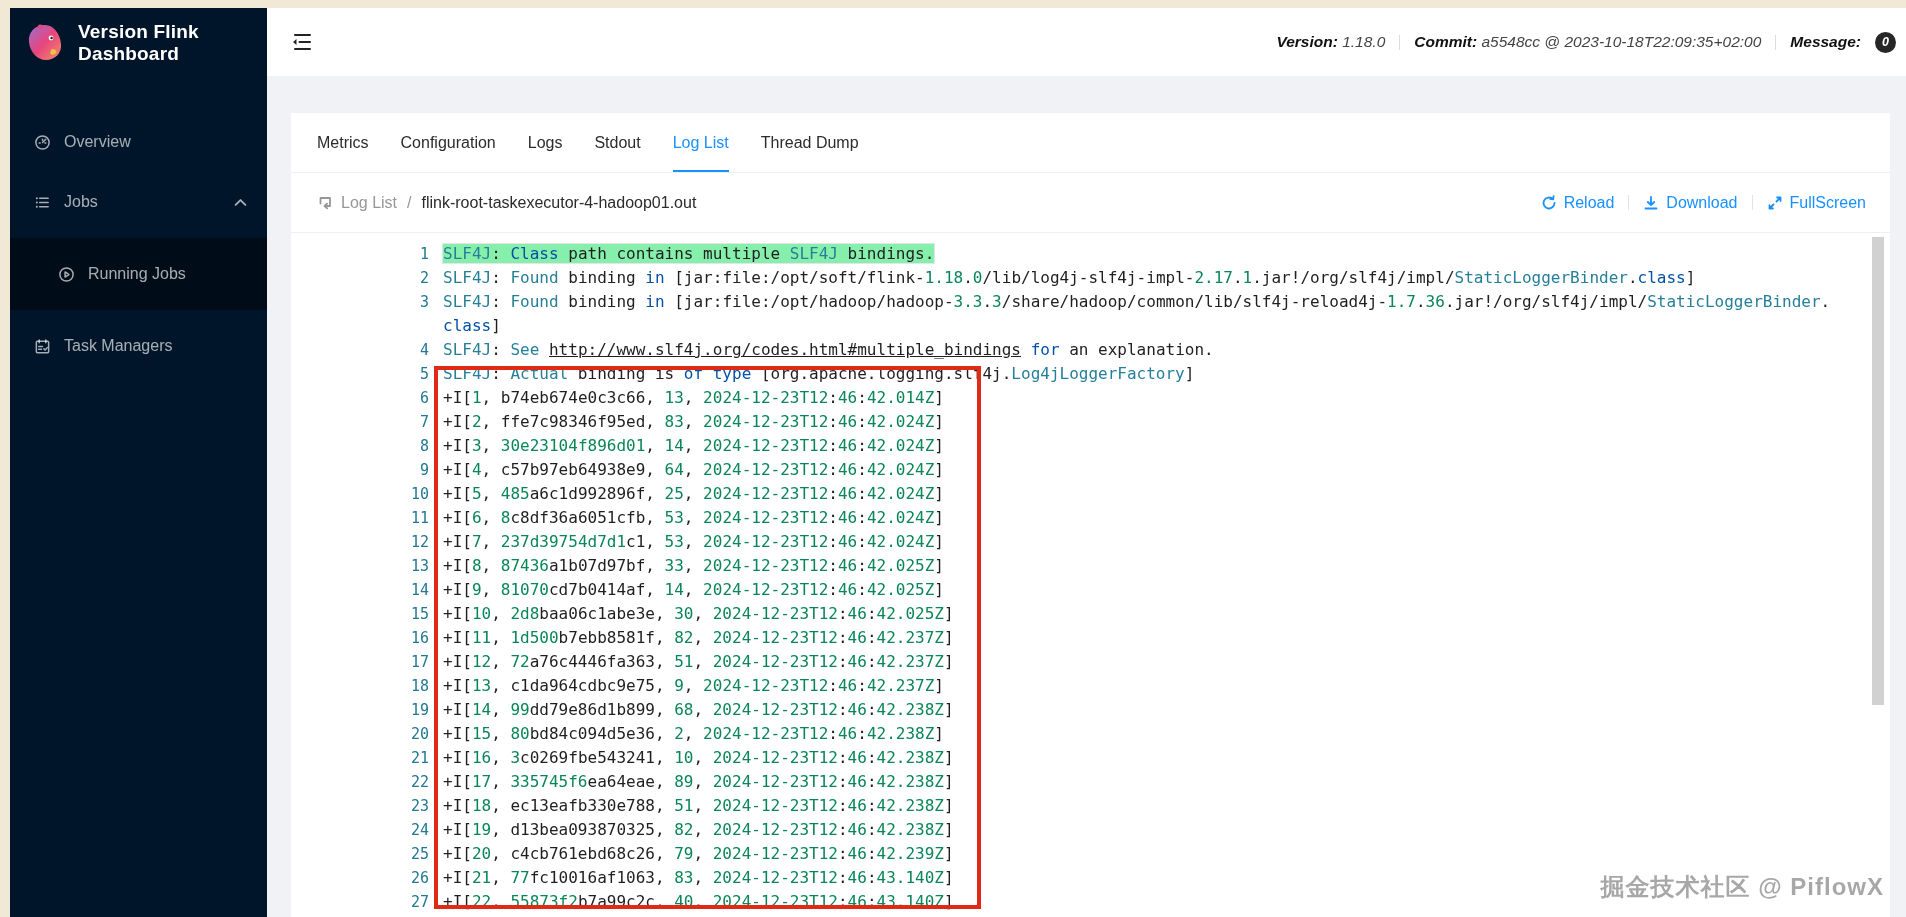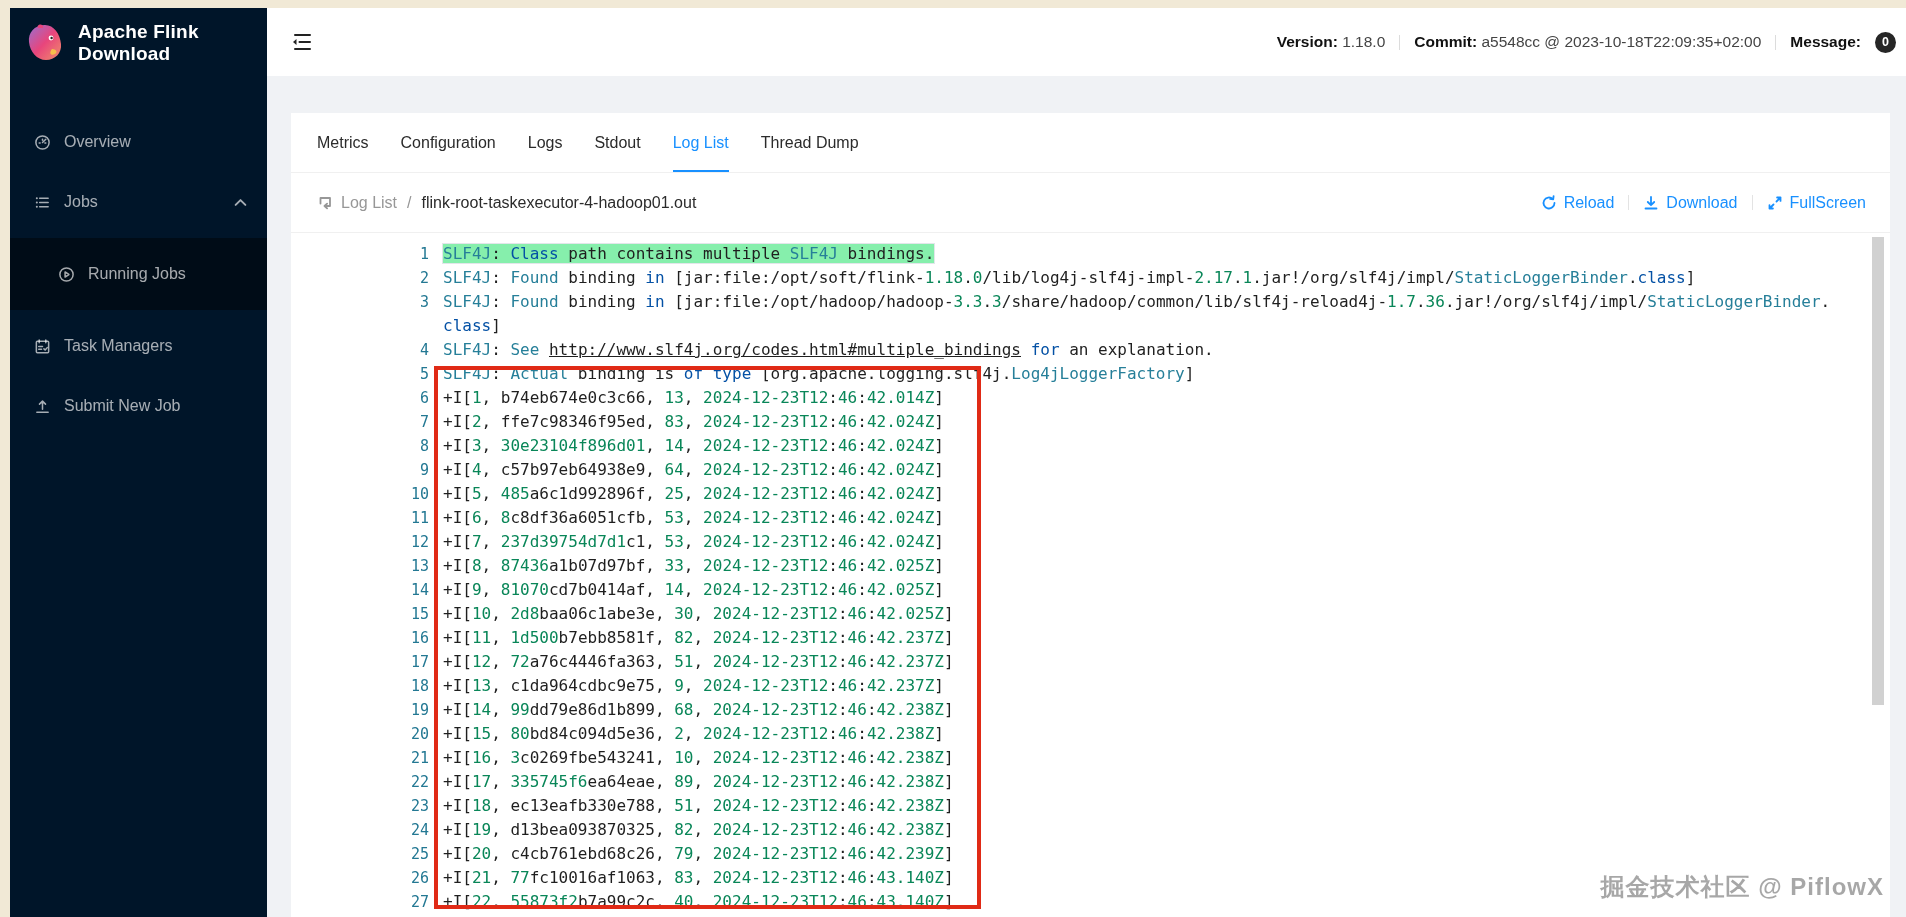--- a/index.html
+++ b/index.html
@@ -17,21 +17,21 @@
   .menu { padding-top:28px; }
   .menu-item { display:flex; align-items:center; gap:13px; height:48px; margin:12px 0 0 0; padding:0 18px 0 24px; font-size:16px; cursor:pointer; }
   .menu-item .grow { flex:1; }
   .menu-item.selected { background:#1890ff; color:#fff; }
   .submenu { background:#000c17; padding:6px 0; margin-top:12px; }
   .submenu .menu-item { padding-left:48px; margin:6px 0; }
   .micon { width:17px; height:17px; flex:0 0 17px; display:inline-flex; }
   .micon svg { width:100%; height:100%; stroke:currentColor; fill:none; stroke-width:1.6; }
 
   
-  .header { position:absolute; left:267px; top:8px; right:0; height:68px; background:#fff; display:flex; align-items:center; justify-content:space-between; padding:0 10px 0 24px; z-index:4;}
+  .header { position:absolute; left:267px; top:8px; right:0; height:68px; background:#fff; display:flex; align-items:center; justify-content:space-between; padding:0 10px 0 24px; z-index:4;font-style:italic;}
   .fold-btn { width:22px; height:22px; cursor:pointer; color:#222; }
   .fold-btn svg { width:100%; height:100%; stroke:currentColor; stroke-width:2; fill:currentColor;}
   .hdr-info { display:flex; align-items:center; gap:14px; font-size:15.5px; color:#444; }
   .hdr-info b { color:#111; }
   .hdr-sep { width:1px; height:15px; background:#dcdcdc; }
   .badge { width:21px; height:21px; border-radius:50%; background:#262626; color:#fff; font-size:12.5px; font-weight:bold; display:flex; align-items:center; justify-content:center; }
 
   
   .card { position:absolute; left:291px; top:113px; right:16px; bottom:0; background:#fff; }
   .tabs { display:flex; gap:32px; height:60px; align-items:center; padding:0 26px; border-bottom:1px solid #f0f0f0; }
@@ -79,21 +79,21 @@
                 <stop offset="1" stop-color="#f0906a"></stop>
             </linearGradient>
           </defs>
           <path d="M21 3 C10 3 4 11 5 20 C6 30 13 38 22 38 C31 38 38 31 37 22 C36 12 30 3 21 3 Z" fill="url(#lg1)"></path>
           <path d="M14 6 C12 2 20 1 19 6 Z" fill="#e8457c"></path>
           <circle cx="27" cy="16" r="2.4" fill="#fff"></circle>
           <circle cx="27.6" cy="16" r="1.2" fill="#222"></circle>
           <path d="M28 27 c4 0 6 3 3 5 c-3 2 -7 0 -3 -5 Z" fill="#f7c04a"></path>
         </svg>
       </span>
-      <span class="app-title">Apache Flink Download</span>
+      <span class="app-title">Version Flink Dashboard</span>
     </div>
     <div class="menu" id="menu">
         <div class="menu-item">
           <span class="micon">
             <svg viewBox="0 0 18 18">
               <circle cx="9" cy="9" r="7"></circle>
               <path d="M9 9 L12.5 5.5 M5.5 9.5 h1 M9 5.5 v1 M12.5 9.5 h-1" stroke-linecap="round"></path>
             </svg>
           </span>
           <span>Overview</span>
@@ -125,28 +125,20 @@
           </div>
         </div>
         <div class="menu-item">
           <span class="micon">
             <svg viewBox="0 0 18 18">
               <rect x="2.5" y="3.5" width="13" height="12" rx="1"></rect>
               <path d="M5.5 2 v3 M12.5 2 v3 M5 9 h4 M5 12 h3 M10.5 11.5 l1.3 1.3 l2.2-2.6" stroke-linecap="round" stroke-linejoin="round"></path>
             </svg>
           </span>
           <span>Task Managers</span>
-        </div>
-        <div class="menu-item">
-          <span class="micon">
-            <svg viewBox="0 0 18 18">
-              <path d="M9 12 V3.5 M5.8 6.5 L9 3.3 L12.2 6.5 M3 15 H15" stroke-linecap="round" stroke-linejoin="round"></path>
-            </svg>
-          </span>
-          <span>Submit New Job</span>
         </div>
       </div>
   </div>
 
   <div class="header">
     <span class="fold-btn">
       <svg viewBox="0 0 22 22" fill="none">
         <path d="M4 4 H19 M8.5 11 H19 M4 18 H19" stroke-linecap="round" fill="none"></path>
         <path d="M5.5 8 L2 11 L5.5 14 Z" stroke="none"></path>
       </svg>

